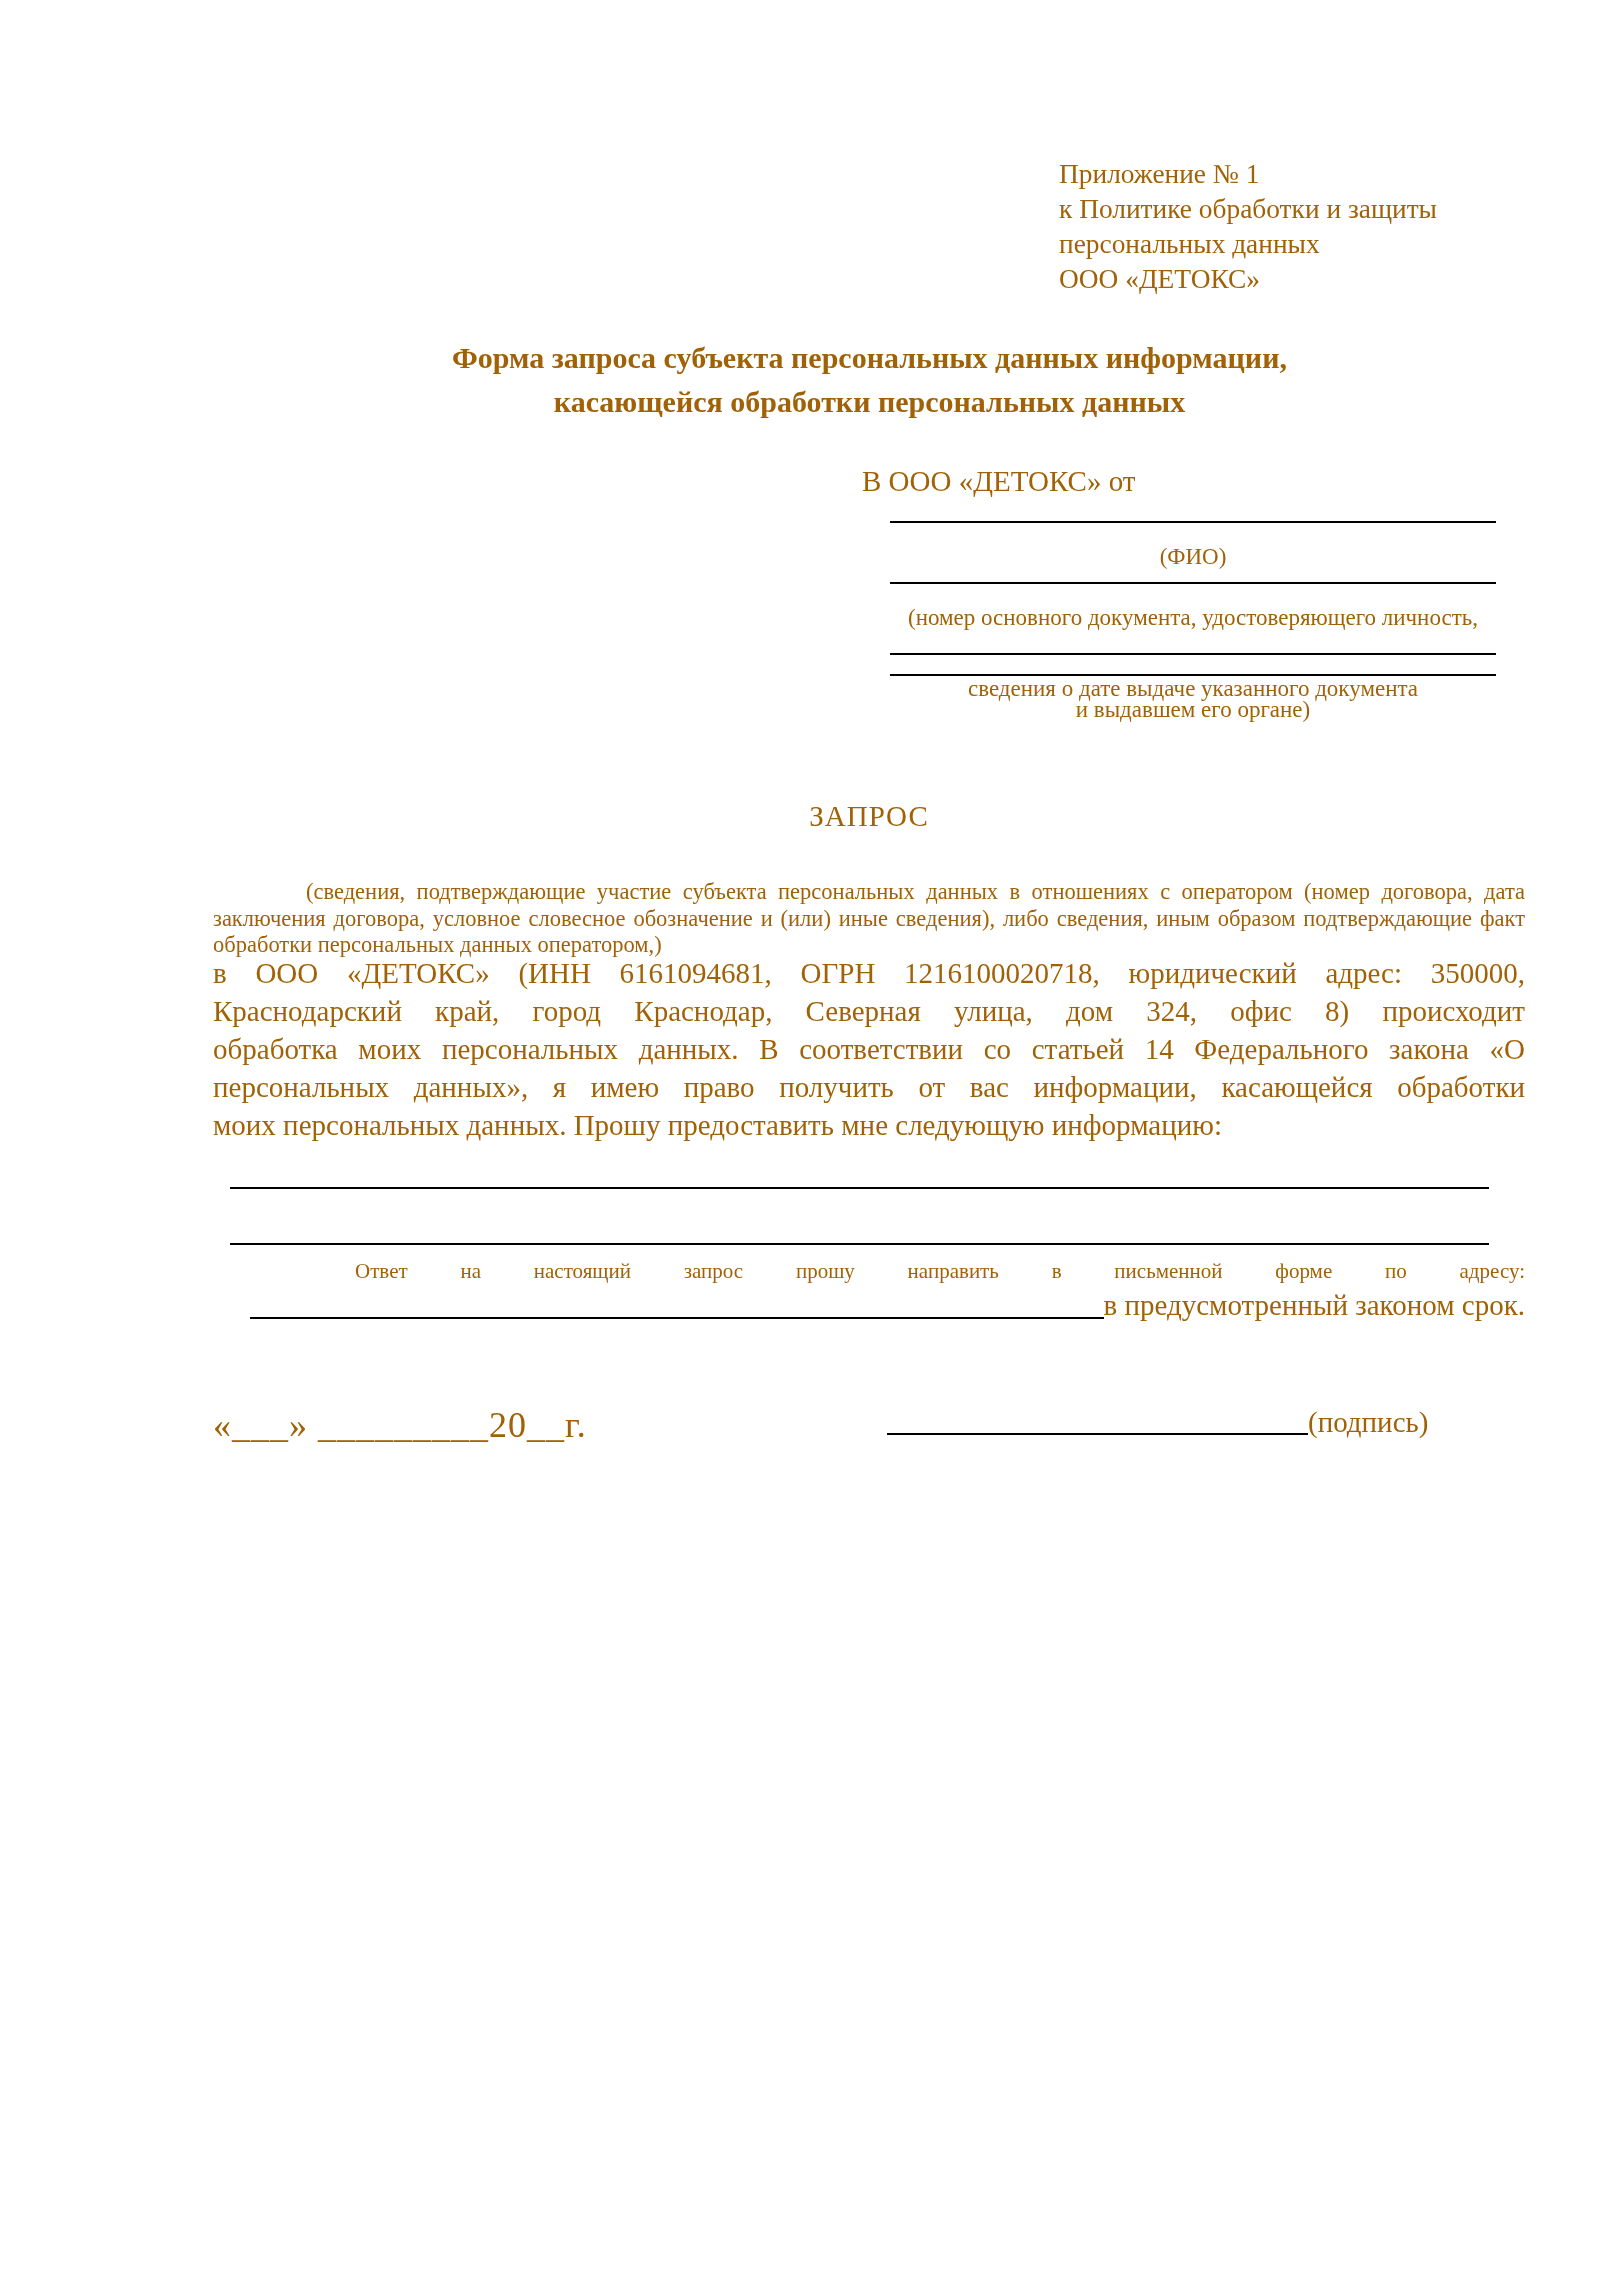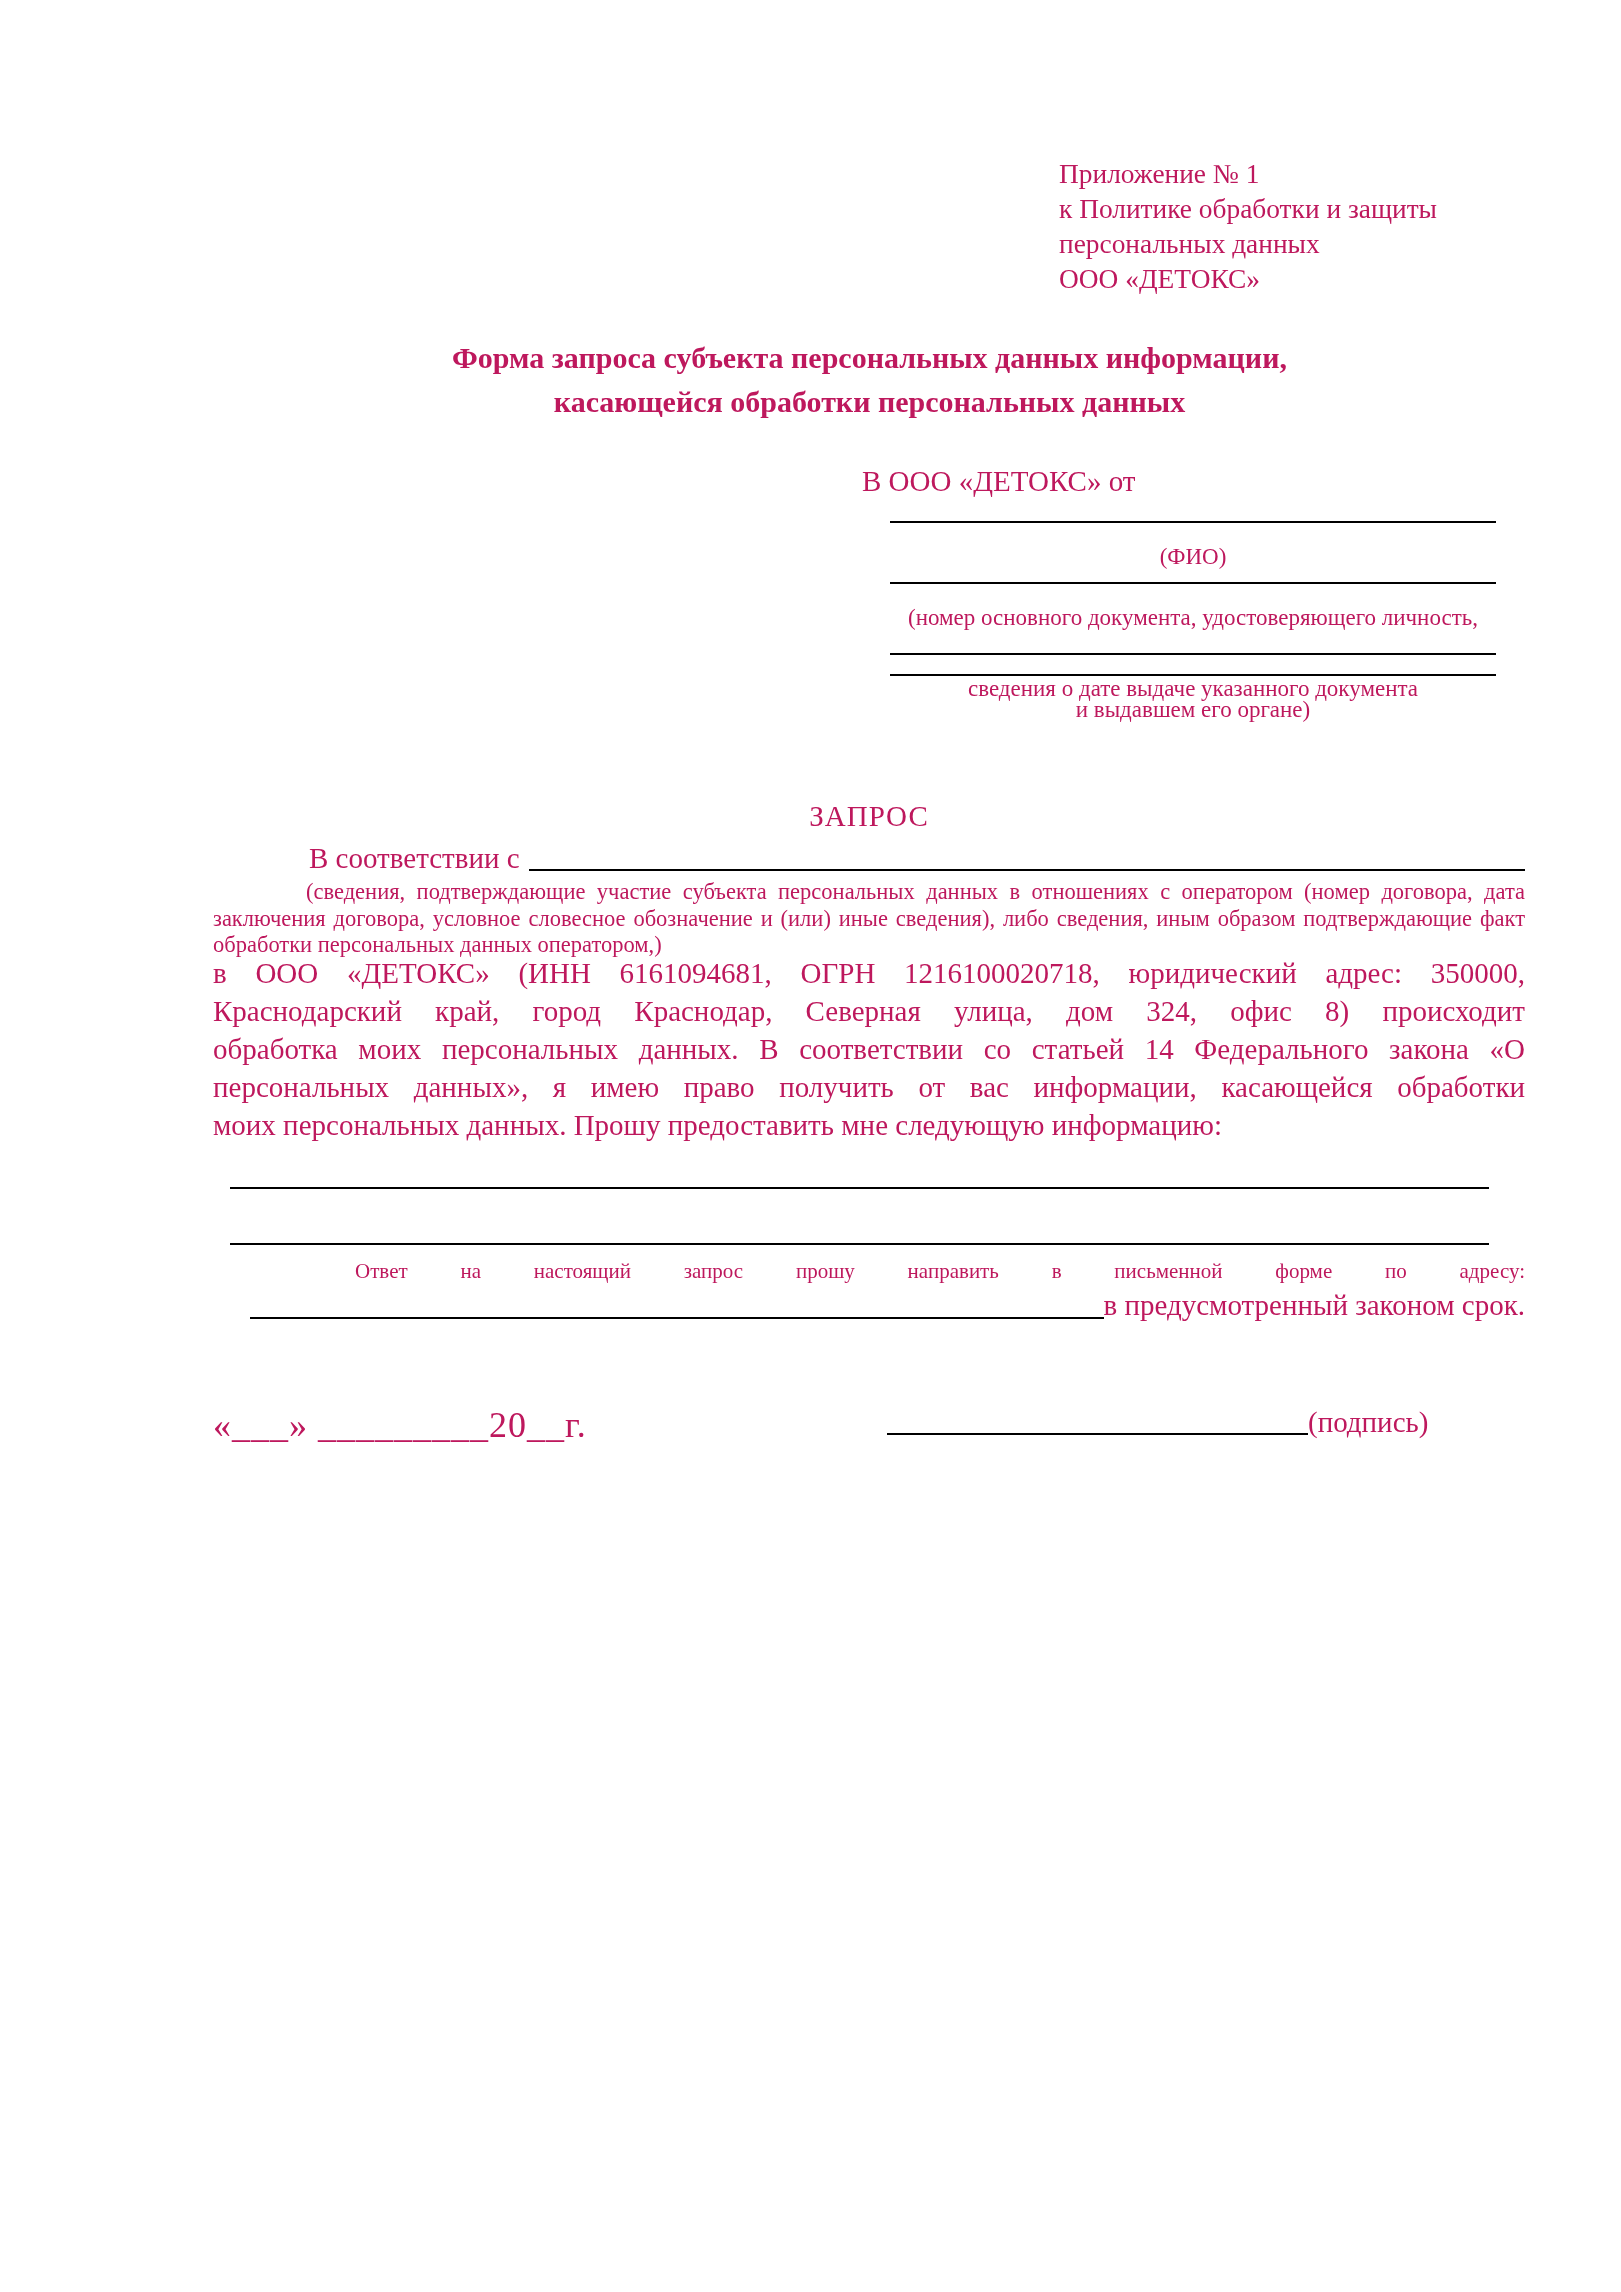--- a/index.html
+++ b/index.html
@@ -1,21 +1,21 @@
 <!DOCTYPE html>
 <html><head>
 <meta charset="utf-8">
 <style>
   html,body{margin:0;padding:0;background:#e8e8e8;}
   .page{
     position:relative;
     width:1621px;height:2293px;
     margin:0 auto;
     background:#ffffff;
-    color:#be185d;
+    color:#a16207;
     font-family:"Liberation Serif","DejaVu Serif",serif;
     overflow:hidden;
   }
   .abs{position:absolute;}
   
   .header-block{left:1059px;top:157px;font-size:27.4px;line-height:35px;white-space:nowrap;}
   
   .doc-title{left:154px;top:336px;width:1431px;text-align:center;font-weight:bold;font-size:30px;line-height:44px;}
   
   .to-line{left:862px;top:465px;font-size:29px;white-space:nowrap;}
@@ -77,24 +77,20 @@
   </div>
   <div class="abs field f3">
     <div class="caption">сведения о дате выдаче указанного документа</div>
   </div>
   <div class="abs field f4">
     <div class="caption">и выдавшем его органе)</div>
   </div>
 
   <div class="abs zapros">ЗАПРОС</div>
 
-  <div class="abs accordance">
-    <span class="lead">В соответствии с</span>
-    <span class="fill-line"></span>
-  </div>
 
   <div class="abs note">
     <div class="jl first">(сведения, подтверждающие участие субъекта персональных данных в отношениях с оператором (номер договора, дата</div>
     <div class="jl">заключения договора, условное словесное обозначение и (или) иные сведения), либо сведения, иным образом подтверждающие факт</div>
     <div class="last">обработки персональных данных оператором,)</div>
   </div>
 
   <div class="abs body-par">
     <div class="jl">в ООО «ДЕТОКС» (ИНН 6161094681, ОГРН 1216100020718, юридический адрес: 350000,</div>
     <div class="jl">Краснодарский край, город Краснодар, Северная улица, дом 324, офис 8) происходит</div>

